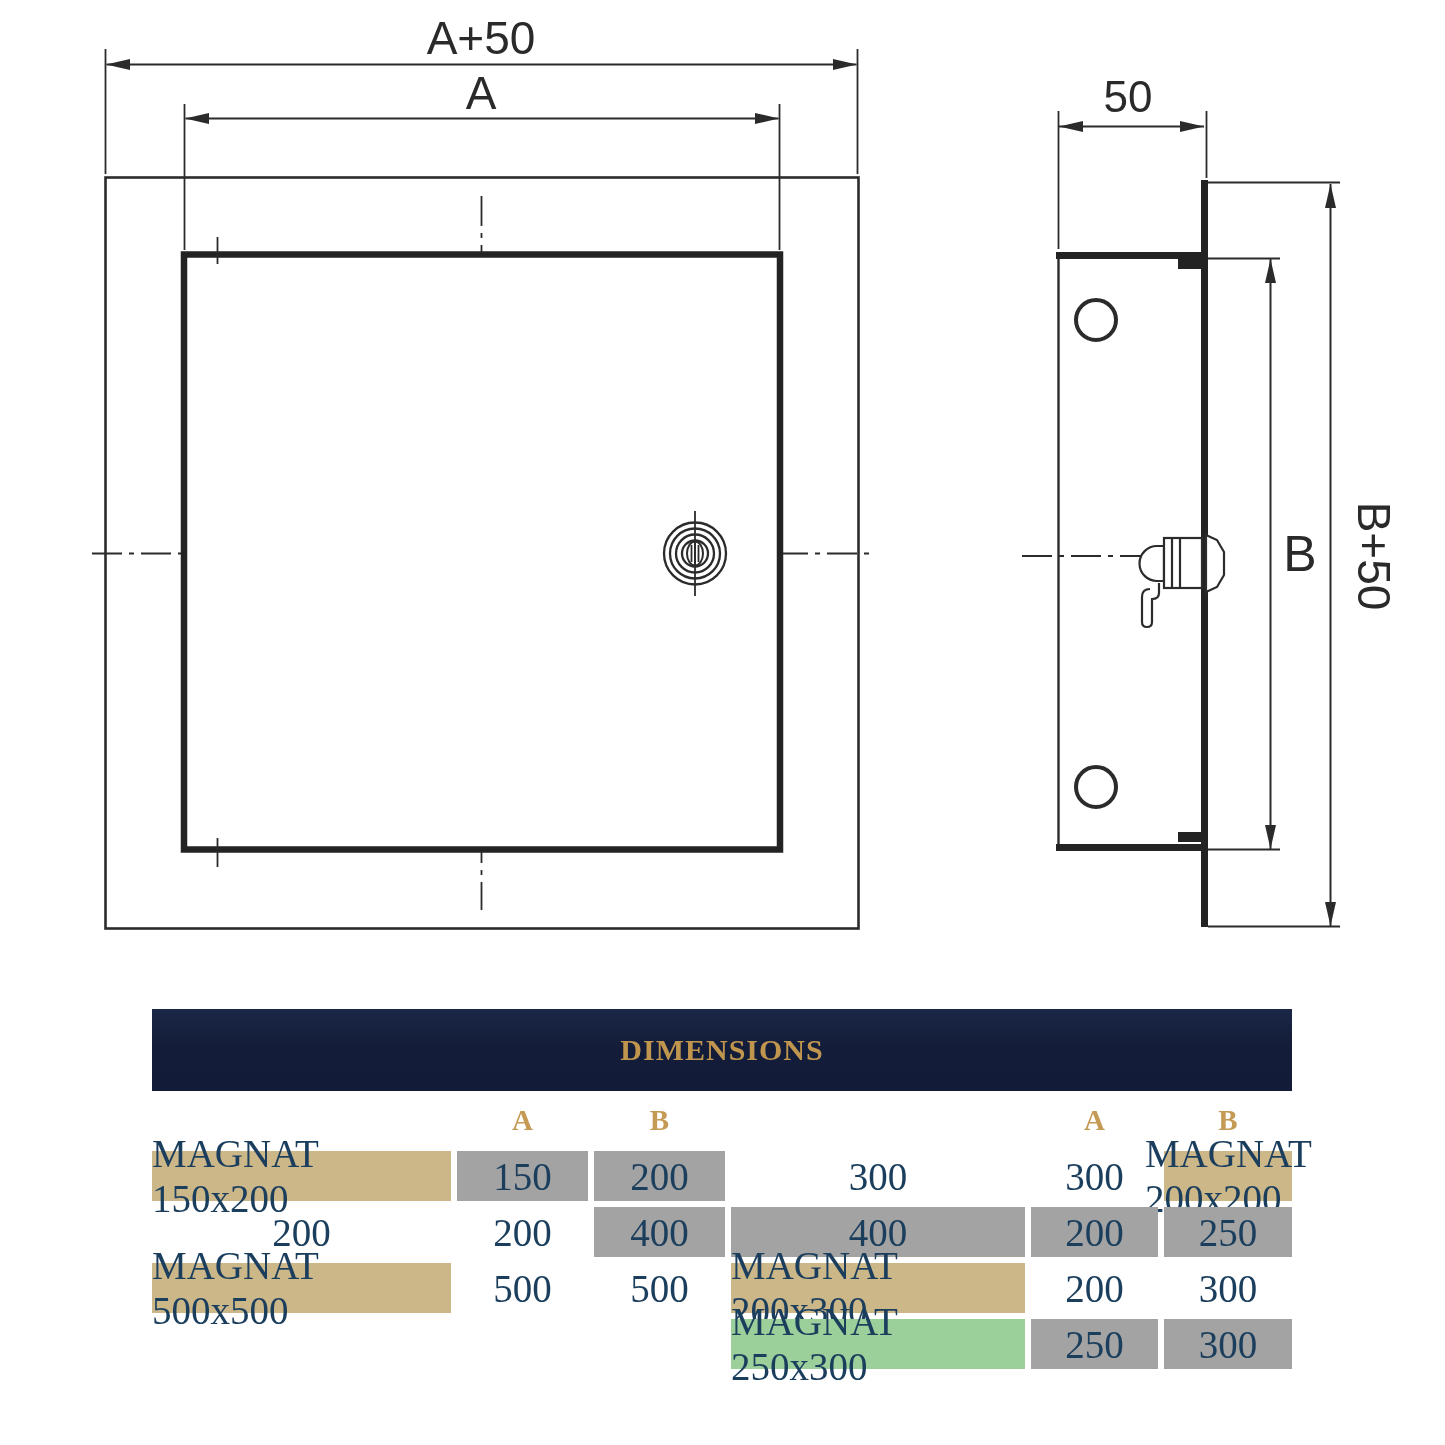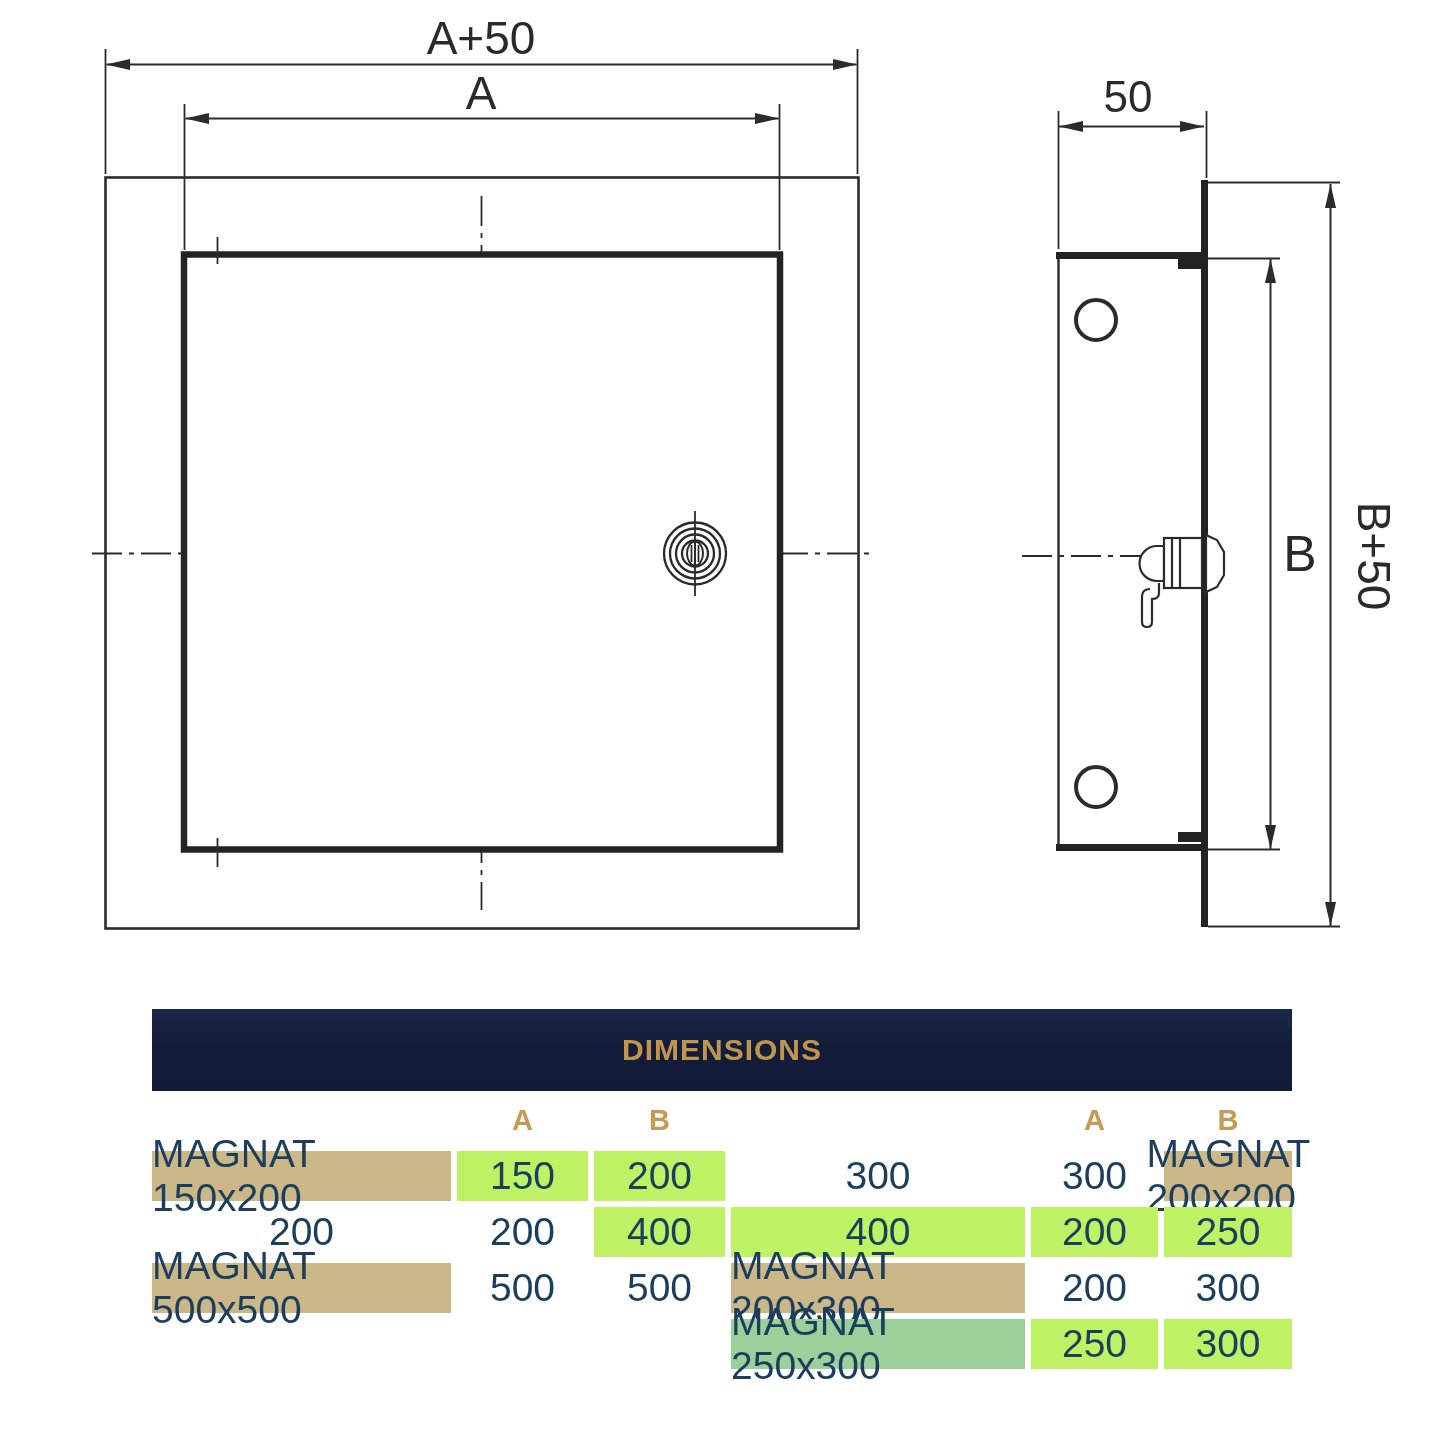--- a/index.html
+++ b/index.html
@@ -14,34 +14,34 @@
   .ln-thick{stroke:#232323;stroke-width:7;fill:none;}
   .rect-frame{stroke:#2b2b2b;stroke-width:2.6;fill:#ffffff;}
   .rect-door{stroke:#232323;stroke-width:6.5;fill:#ffffff;}
   .centerline{stroke:#2b2b2b;stroke-width:1.8;fill:none;stroke-dasharray:30 7 5 7;}
   .arrowhead{fill:#2b2b2b;stroke:none;}
   .dim-text{fill:#2a2a2a;}
   .latch{stroke:#2b2b2b;stroke-width:2.2;fill:#ffffff;}
   .latch-open{stroke:#2b2b2b;stroke-width:2.2;fill:none;}
 
   
-  .dim-table{position:absolute;left:152px;top:1009px;width:1140px;}
+  .dim-table{position:absolute;left:152px;top:1009px;width:1140px;font-family:Liberation Serif, serif;}
   .dim-header{height:82px;background:linear-gradient(180deg,#1a2746 0%,#131d39 45%,#121c38 100%);
               display:flex;align-items:center;justify-content:center;}
   .dim-title{color:#c0964f;font-size:30px;font-weight:bold;letter-spacing:1px;}
   .dim-grid{margin-top:4px;display:grid;
             grid-template-columns:299px 131px 131px 294px 127px 128px;
             grid-auto-rows:50px;gap:6px;}
   .cell{display:flex;align-items:center;justify-content:center;
         font-size:39px;color:#1b3e5d;}
   .cell-subhead{background:radial-gradient(ellipse 120% 160% at 50% 55%,#17587ا 0%,#155872 0%,#114663 45%,#092f4a 100%);
         color:#c49a55;font-weight:bold;font-size:29px;}
   .cell-model-tan{background:#ccb789;}
   .cell-model-green{background:#9bd09a;}
-  .cell-val-tan{background:#bef264;}
+  .cell-val-tan{background:#a3a3a3;}
   .cell-val-white{background:transparent;}
   .cell-blank{background:transparent;}
 </style>
 </head>
 <body>
 
 <div class="canvas">
 
   <svg width="1445" height="990" viewBox="0 0 1445 990" style="position:absolute;left:0;top:0;">
 

